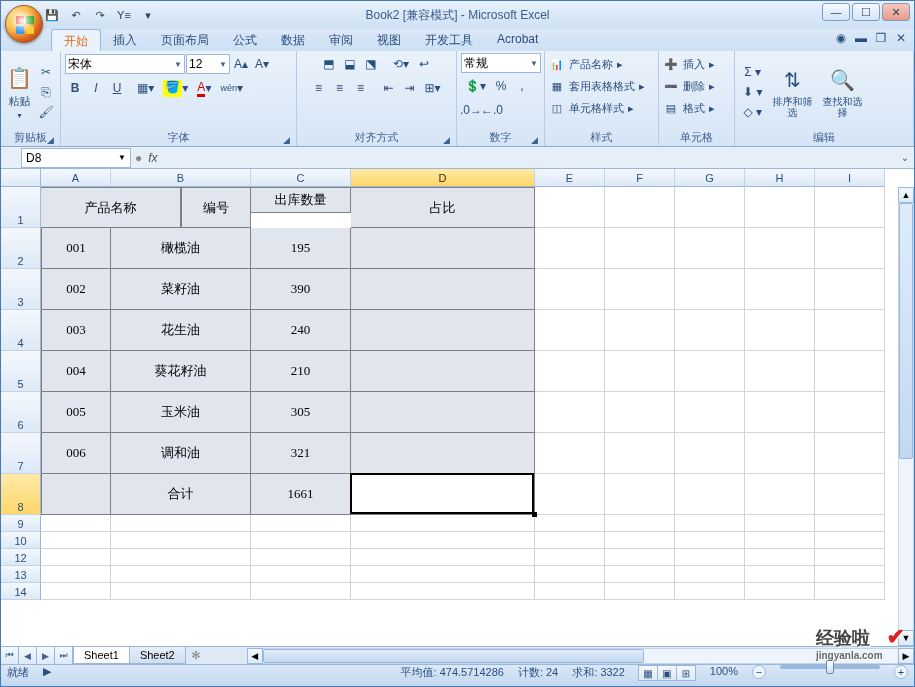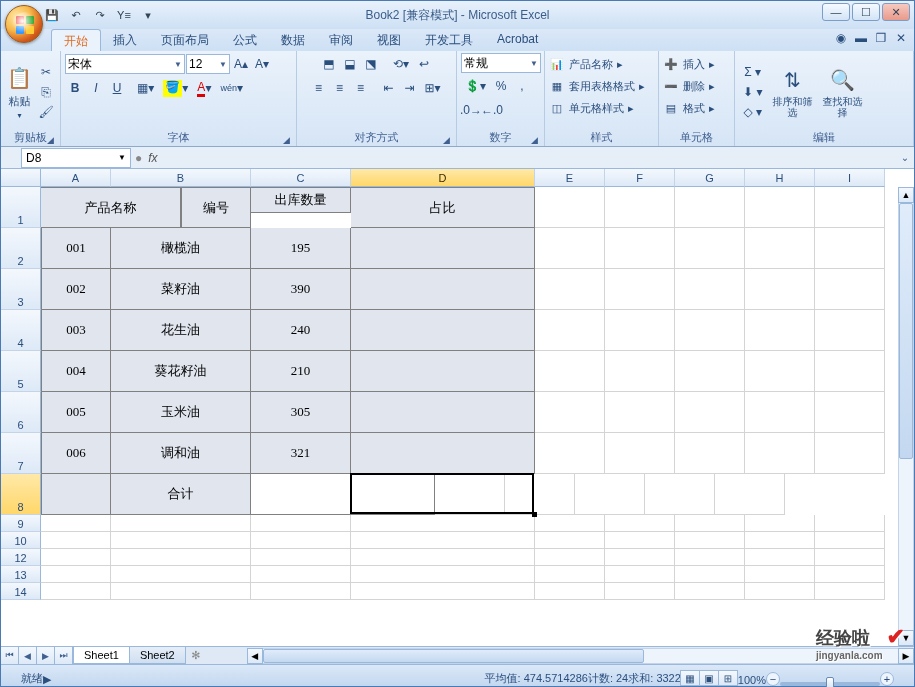--- a/index.html
+++ b/index.html
@@ -86,21 +86,21 @@
 .hscroll { flex:1; margin-left:40px; display:flex; align-items:center; }
 .sbtn { width:16px; height:16px; background:linear-gradient(to bottom,#f4f8fd,#dde9f7); border:1px solid #9ab8db; display:flex;align-items:center;justify-content:center; font-size:9px; }
 .strack { flex:1; height:16px; background:#eef4fb; border-top:1px solid #c3d4e8; border-bottom:1px solid #c3d4e8; position:relative; }
 .sthumb { position:absolute; height:14px; top:0; background:linear-gradient(to bottom,#e0ecfa,#c3d8f0); border:1px solid #9ab8db; border-radius:2px; }
 
 .vscroll { position:absolute; right:0; top:18px; bottom:0; width:16px; display:flex; flex-direction:column; }
 .vscroll .strack { flex:1; width:16px; border:none; border-left:1px solid #c3d4e8; border-right:1px solid #c3d4e8; }
 .vscroll .sthumb { width:14px; left:0; }
 
 
-.statusbar { height:22px; background:linear-gradient(to bottom,#dbe8f8,#c3d8f0); border-top:1px solid #9ab8db; display:flex; align-items:flex-end; font-size:11px; color:#2b4f7d; padding:0 20px; }
+.statusbar { height:22px; background:linear-gradient(to bottom,#dbe8f8,#c3d8f0); border-top:1px solid #9ab8db; display:flex; align-items:flex-start; font-size:11px; color:#2b4f7d; padding:0 6px; gap:14px; }
 .statusbar .spacer { flex:1; }
 .viewbtns { display:flex; gap:0; }
 .viewbtn { width:20px; height:16px; border:1px solid #9ab8db; background:linear-gradient(to bottom,#f4f8fd,#dde9f7); display:flex;align-items:center;justify-content:center; font-size:10px; margin-left:-1px; }
 .zoomslider { width:100px; height:4px; background:#9ab8db; position:relative; border-radius:2px; }
 .zoomslider .zh { position:absolute; width:8px; height:14px; background:linear-gradient(to bottom,#fff,#cde0f4); border:1px solid #6a8ab3; top:-5px; left:46px; border-radius:2px; }
 .zoombtn { width:14px; height:14px; border:1px solid #9ab8db; border-radius:7px; background:#eef4fb; display:flex;align-items:center;justify-content:center; font-size:11px; }
 
 
 .watermark { position:absolute; right:10px; bottom:26px; font-size:18px; font-weight:bold; color:#444; text-shadow:1px 1px 0 #fff; display:flex; align-items:baseline; gap:4px; }
 .watermark .chk { color:#d22; font-size:22px; }
@@ -390,20 +390,21 @@
             <div class="cell" style="width: 70px; height: 41px;"></div>
             <div class="cell" style="width: 70px; height: 41px;"></div>
             <div class="cell" style="width: 70px; height: 41px;"></div>
             <div class="cell" style="width: 70px; height: 41px;"></div>
             <div class="cell" style="width: 70px; height: 41px;"></div>
           </div>
           <div class="gridrow" style="height: 41px;">
             <div class="rowhdr sel" style="height: 41px;">8</div>
             <div class="cell tbl firstcol" style="width: 70px; height: 41px;"></div>
             <div class="cell tbl" style="width: 140px; height: 41px;">合计</div>
+            <div class="cell tbl" style="width: 100px; height: 41px;">1661</div>
             <div class="cell tbl sel" style="width: 184px; height: 41px;"></div>
             <div class="cell" style="width: 70px; height: 41px;"></div>
             <div class="cell" style="width: 70px; height: 41px;"></div>
             <div class="cell" style="width: 70px; height: 41px;"></div>
             <div class="cell" style="width: 70px; height: 41px;"></div>
             <div class="cell" style="width: 70px; height: 41px;"></div>
           </div>
           <div class="gridrow" style="height: 17px;">
             <div class="rowhdr" style="height: 17px;">9</div>
             <div class="cell" style="width: 70px; height: 17px;"></div>

